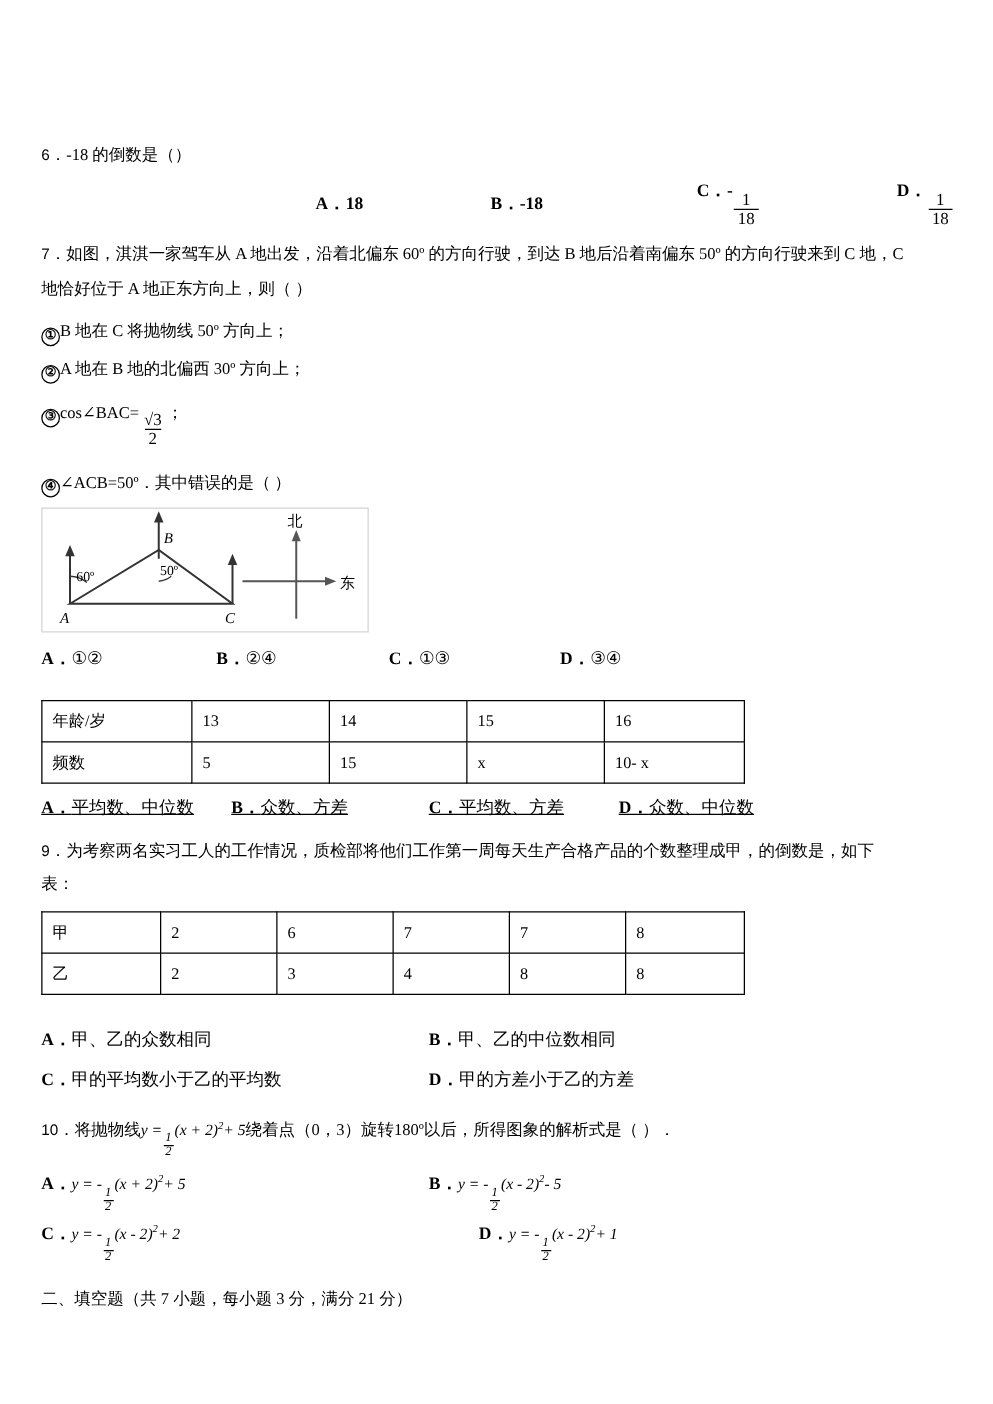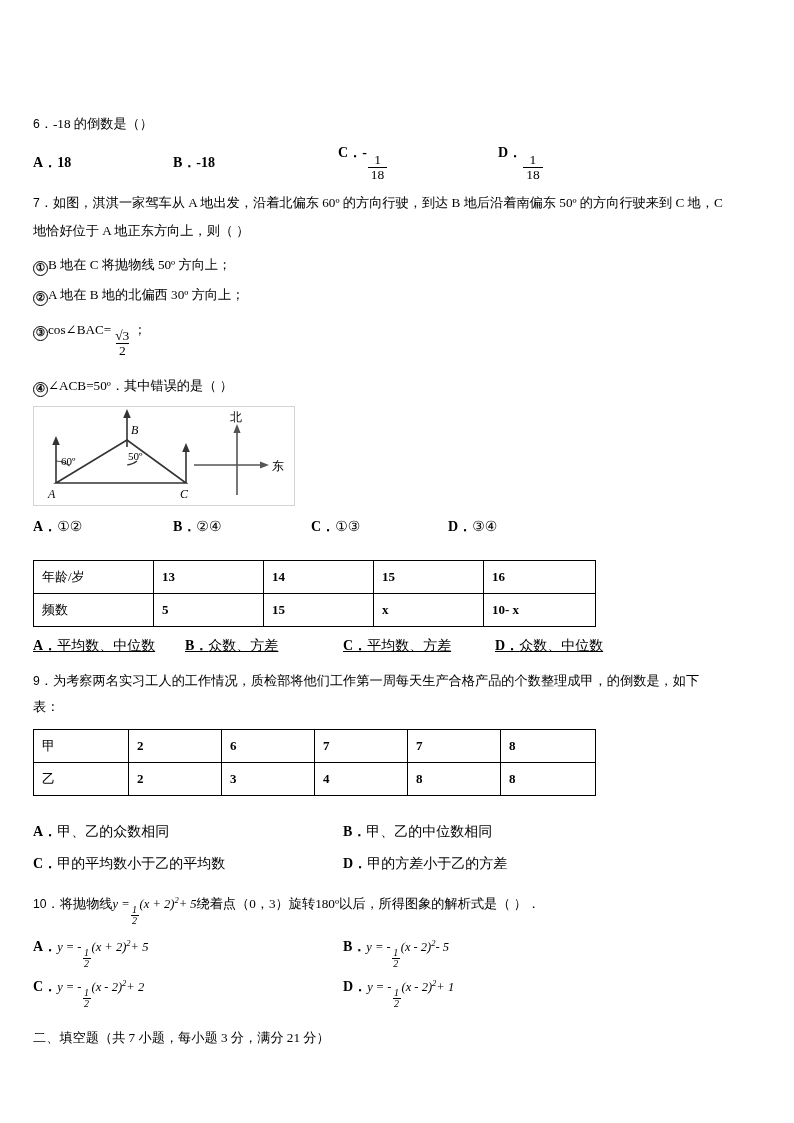--- a/index.html
+++ b/index.html
@@ -101,21 +101,21 @@
   table.grid {
     border-collapse: collapse;
     table-layout: fixed;
     font-size: 13px;
   }
   table.grid td {
     border: 1.3px solid #000;
     padding: 4px 0 4px 8px;
     height: 24px;
     vertical-align: middle;
-    font-weight: bold;
+    font-weight: normal;
     font-size: 13px;
   }
   table.grid td.hcell {
     font-weight: normal;
     font-family: "Liberation Serif", serif;
   }
 
   .spacer4 { height: 4px; }
   .spacer8 { height: 8px; }
   .spacer10 { height: 10px; }
@@ -127,21 +127,21 @@
 </head>
 <body>
 
 <div class="page">
  <div class="body-wrap">
 
   <div class="stem">
     <span class="stem-num">6</span><span>．</span><span>-18 的倒数是（</span><span>）</span>
   </div>
   <div class="spacer8"></div>
-  <div class="opt-row" style="align-items:center;height:34px;">
+  <div class="opt-row" style="align-items:center;height:34px;justify-content:flex-end;">
     <span style="width:140px;">
       <span class="opt-label">A．</span><span class="bold">18</span>
     </span>
     <span style="width:165px;">
       <span class="opt-label">B．</span><span class="bold">-18</span>
     </span>
     <span style="width:160px;">
       <span class="opt-label">C．</span><span class="bold">-</span><span class="frac">
             <span class="num">1</span>
             <span class="den">18</span>
@@ -344,21 +344,21 @@
             </span><span>(x + 2)</span><span class="sup">2</span><span>+ 5</span></span>
     </span>
     <span>
       <span class="opt-label">B．</span><span class="ital" style="font-size:12.5px;"><span>y = -</span><span class="frac small">
               <span class="num">1</span>
               <span class="den">2</span>
             </span><span>(x - 2)</span><span class="sup">2</span><span>- 5</span></span>
     </span>
   </div>
   <div class="spacer14"></div>
-  <div class="opt-row" style="align-items:center;height:26px;">
+  <div class="opt-row" style="align-items:center;height:26px;gap:40px;">
     <span style="width:310px;">
       <span class="opt-label">C．</span><span class="ital" style="font-size:12.5px;"><span>y = -</span><span class="frac small">
               <span class="num">1</span>
               <span class="den">2</span>
             </span><span>(x - 2)</span><span class="sup">2</span><span>+ 2</span></span>
     </span>
     <span>
       <span class="opt-label">D．</span><span class="ital" style="font-size:12.5px;"><span>y = -</span><span class="frac small">
               <span class="num">1</span>
               <span class="den">2</span>

